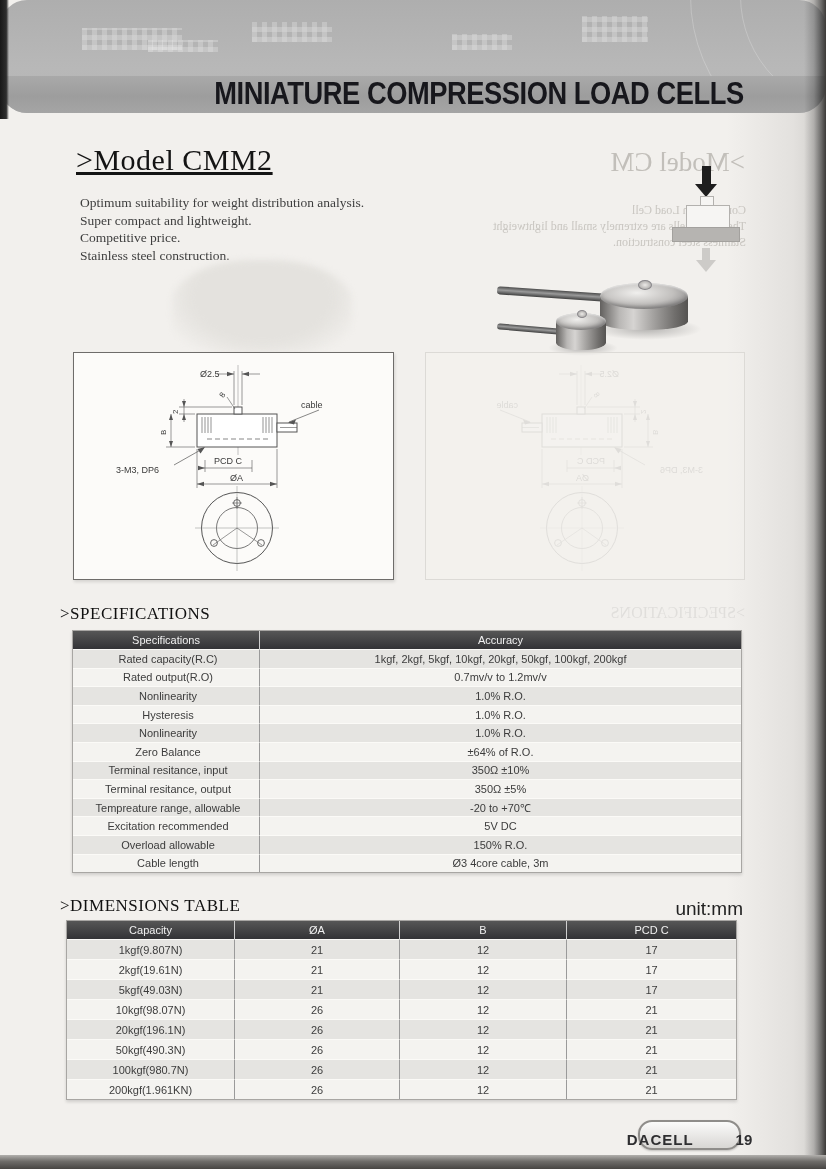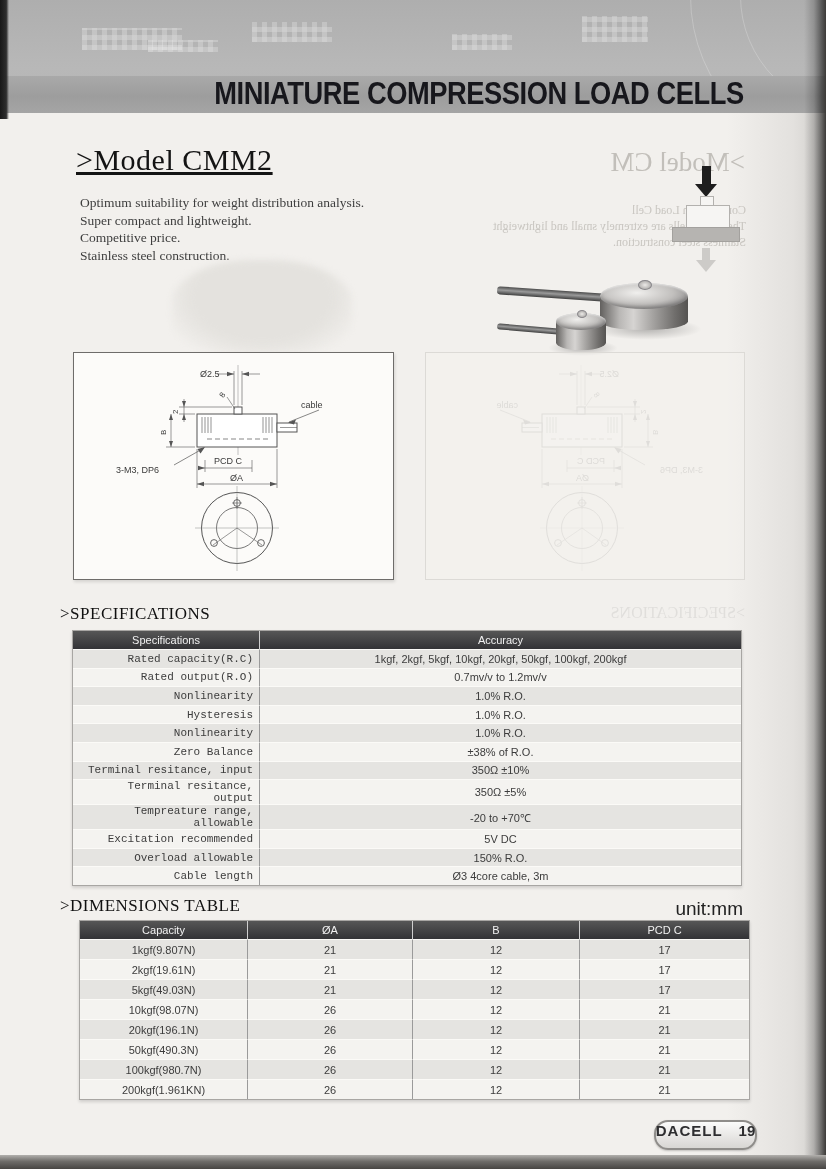--- a/index.html
+++ b/index.html
@@ -1,21 +1,21 @@
 <!DOCTYPE html>
 <html><head>
 <meta charset="utf-8">
 <style>
   html,body{margin:0;padding:0;background:#888;}
   .page{position:relative;width:826px;height:1169px;overflow:hidden;
         background:linear-gradient(90deg,#f2f0ed 0%,#f2f0ed 88%,#e3e1de 96%,#cfcdca 100%);
         font-family:"Liberation Sans",sans-serif;}
   
   .top-area{position:absolute;left:0;top:0;width:826px;height:113px;overflow:hidden;
-            background:linear-gradient(180deg,#aeaeae,#b8b8b8 60%,#b3b3b3);}
+            background:linear-gradient(180deg,#aeaeae,#b8b8b8 60%,#b3b3b3);border-radius:27px;}
   .px{position:absolute;opacity:.5;background-image:
       repeating-linear-gradient(90deg,rgba(255,255,255,.45) 0 5px,transparent 5px 10px),
       repeating-linear-gradient(0deg,rgba(255,255,255,.45) 0 5px,transparent 5px 10px);}
   .arc{position:absolute;border:1px solid rgba(255,255,255,.22);border-radius:50%;}
   .banner{position:absolute;left:0;top:76px;width:826px;height:37px;
           background:linear-gradient(180deg,#a9a9a9,#9d9d9d 55%,#a5a5a5);}
   .banner-title{position:absolute;right:82px;top:0;height:37px;line-height:36px;
           font-size:31px;font-weight:bold;color:#17171c;letter-spacing:-.5px;
           transform:scaleX(.88);transform-origin:right center;white-space:nowrap;}
   
@@ -70,27 +70,27 @@
   th{background:linear-gradient(180deg,#565656,#333336);color:#f1f1f1;font-weight:normal;
      font-size:11px;height:18px;padding:0;}
   th + th{border-left:1px solid #cfcfcf;}
   td{font-size:11px;color:#3c3c3c;padding:0 6px;text-align:center;}
   td + td{border-left:1px solid #9a9a9a;}
   tbody tr td{border-top:1px solid #fbfaf7;}
   tbody tr:nth-child(odd) td{background:#e5e4e1;}
   tbody tr:nth-child(even) td{background:#f4f3f0;}
   .spec-table{left:72px;top:630px;width:670px;}
   .spec-table td{height:17.6px;}
-  .spec-table td:first-child{text-align:right;padding-left:10px;font-family:Liberation Mono, monospace;}
-  .dim-table{left:79px;top:920px;width:671px;}
+  .spec-table td:first-child{text-align:center;padding-left:10px;}
+  .dim-table{left:66px;top:920px;width:671px;}
   .dim-table td{height:19px;}
   
   .footer-pill{position:absolute;left:638px;top:1120px;width:99px;height:26px;border-radius:14px;
      border:2px solid #8f8d8a;background:linear-gradient(180deg,#fbfbfa,#d8d6d3);
-     display:flex;align-items:flex-start;justify-content:center;gap:8px;box-shadow:0 1px 2px rgba(0,0,0,.2);margin-left:16px;}
+     display:flex;align-items:flex-end;justify-content:center;gap:21px;box-shadow:0 1px 2px rgba(0,0,0,.2);}
   .brand{font-size:15px;font-weight:bold;color:#2e2e30;letter-spacing:1px;}
   .pill-div{width:1px;height:14px;background:#9a9896;}
   .pagenum{font-size:15px;font-weight:bold;color:#2e2e30;}
   svg text{font-family:"Liberation Sans",sans-serif;fill:#3a3a3a;}
 </style>
 </head>
 <body>
 
 <div class="page">
 
@@ -346,21 +346,21 @@
         <tr>
           <td>Hysteresis</td>
           <td>1.0% R.O.</td>
         </tr>
         <tr>
           <td>Nonlinearity</td>
           <td>1.0% R.O.</td>
         </tr>
         <tr>
           <td>Zero Balance</td>
-          <td>±38% of R.O.</td>
+          <td>±64% of R.O.</td>
         </tr>
         <tr>
           <td>Terminal resitance, input</td>
           <td>350Ω ±10%</td>
         </tr>
         <tr>
           <td>Terminal resitance, output</td>
           <td>350Ω ±5%</td>
         </tr>
         <tr>

